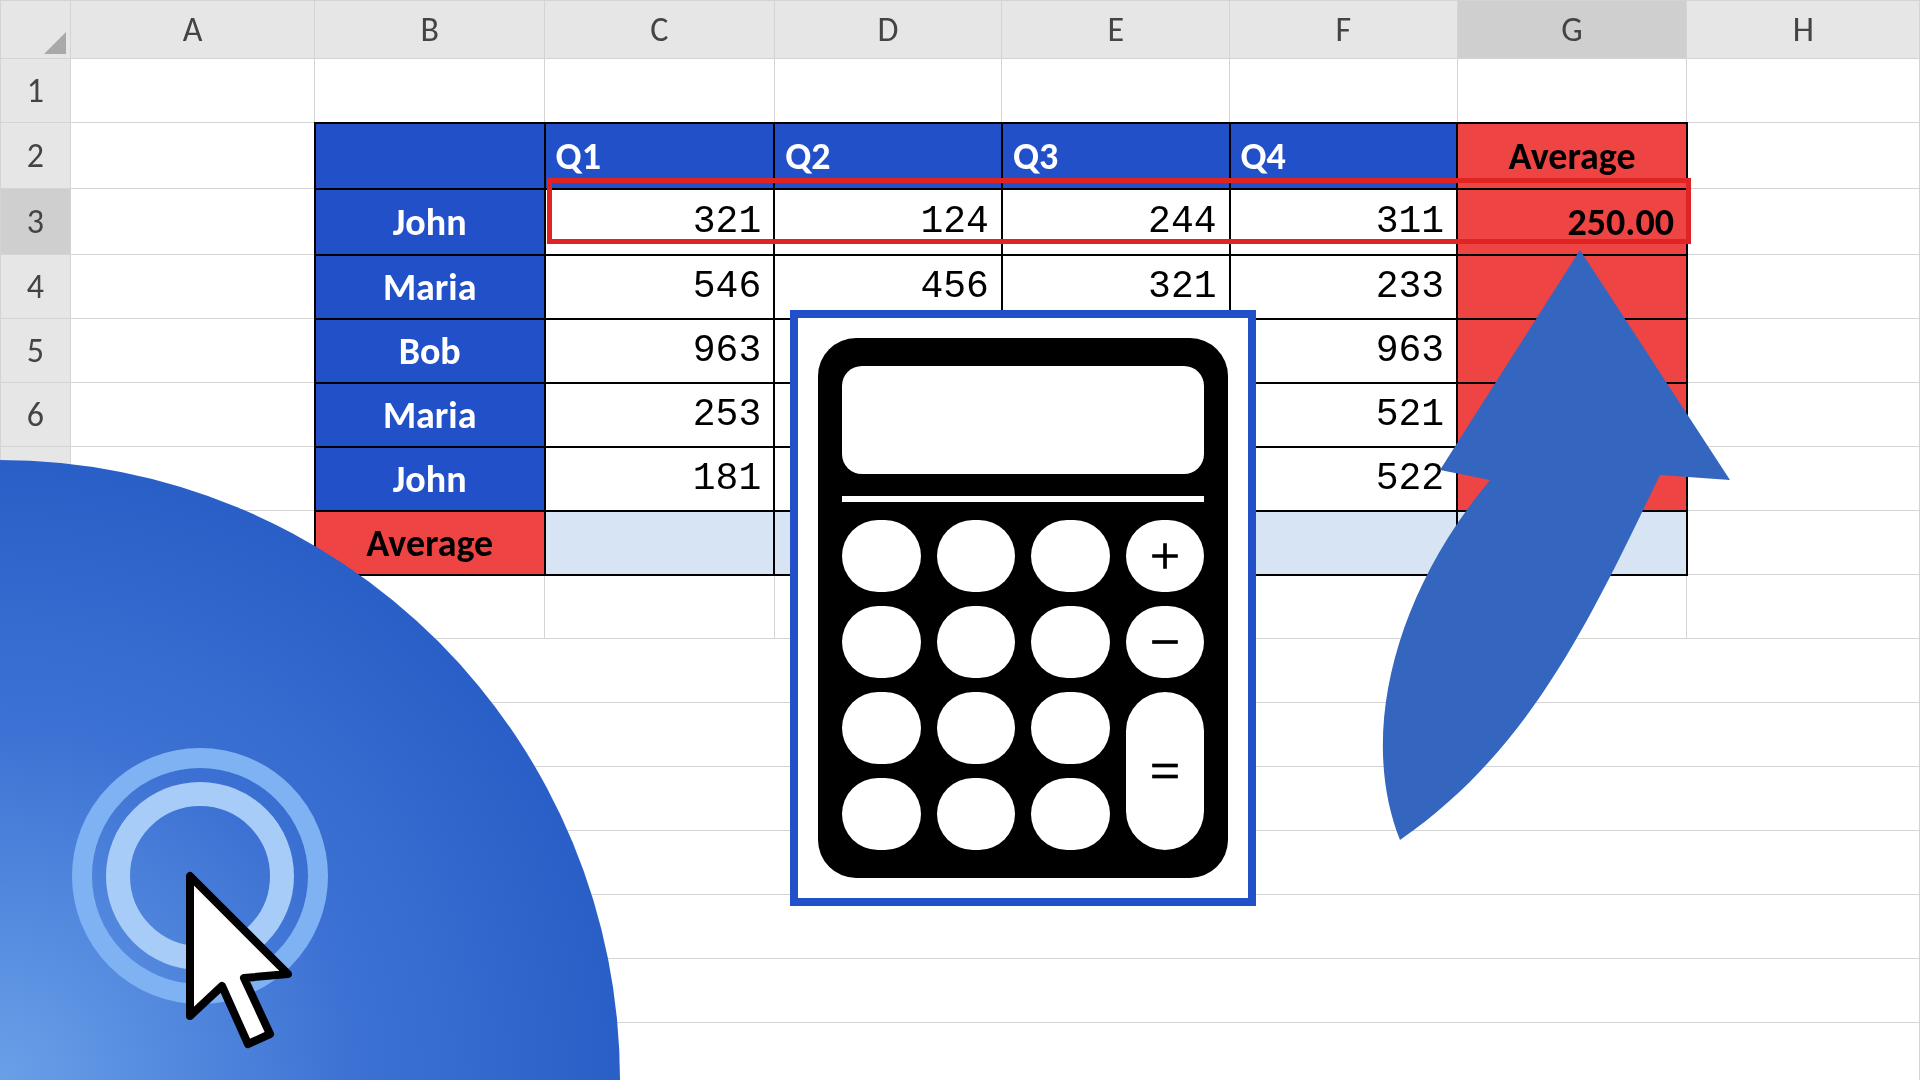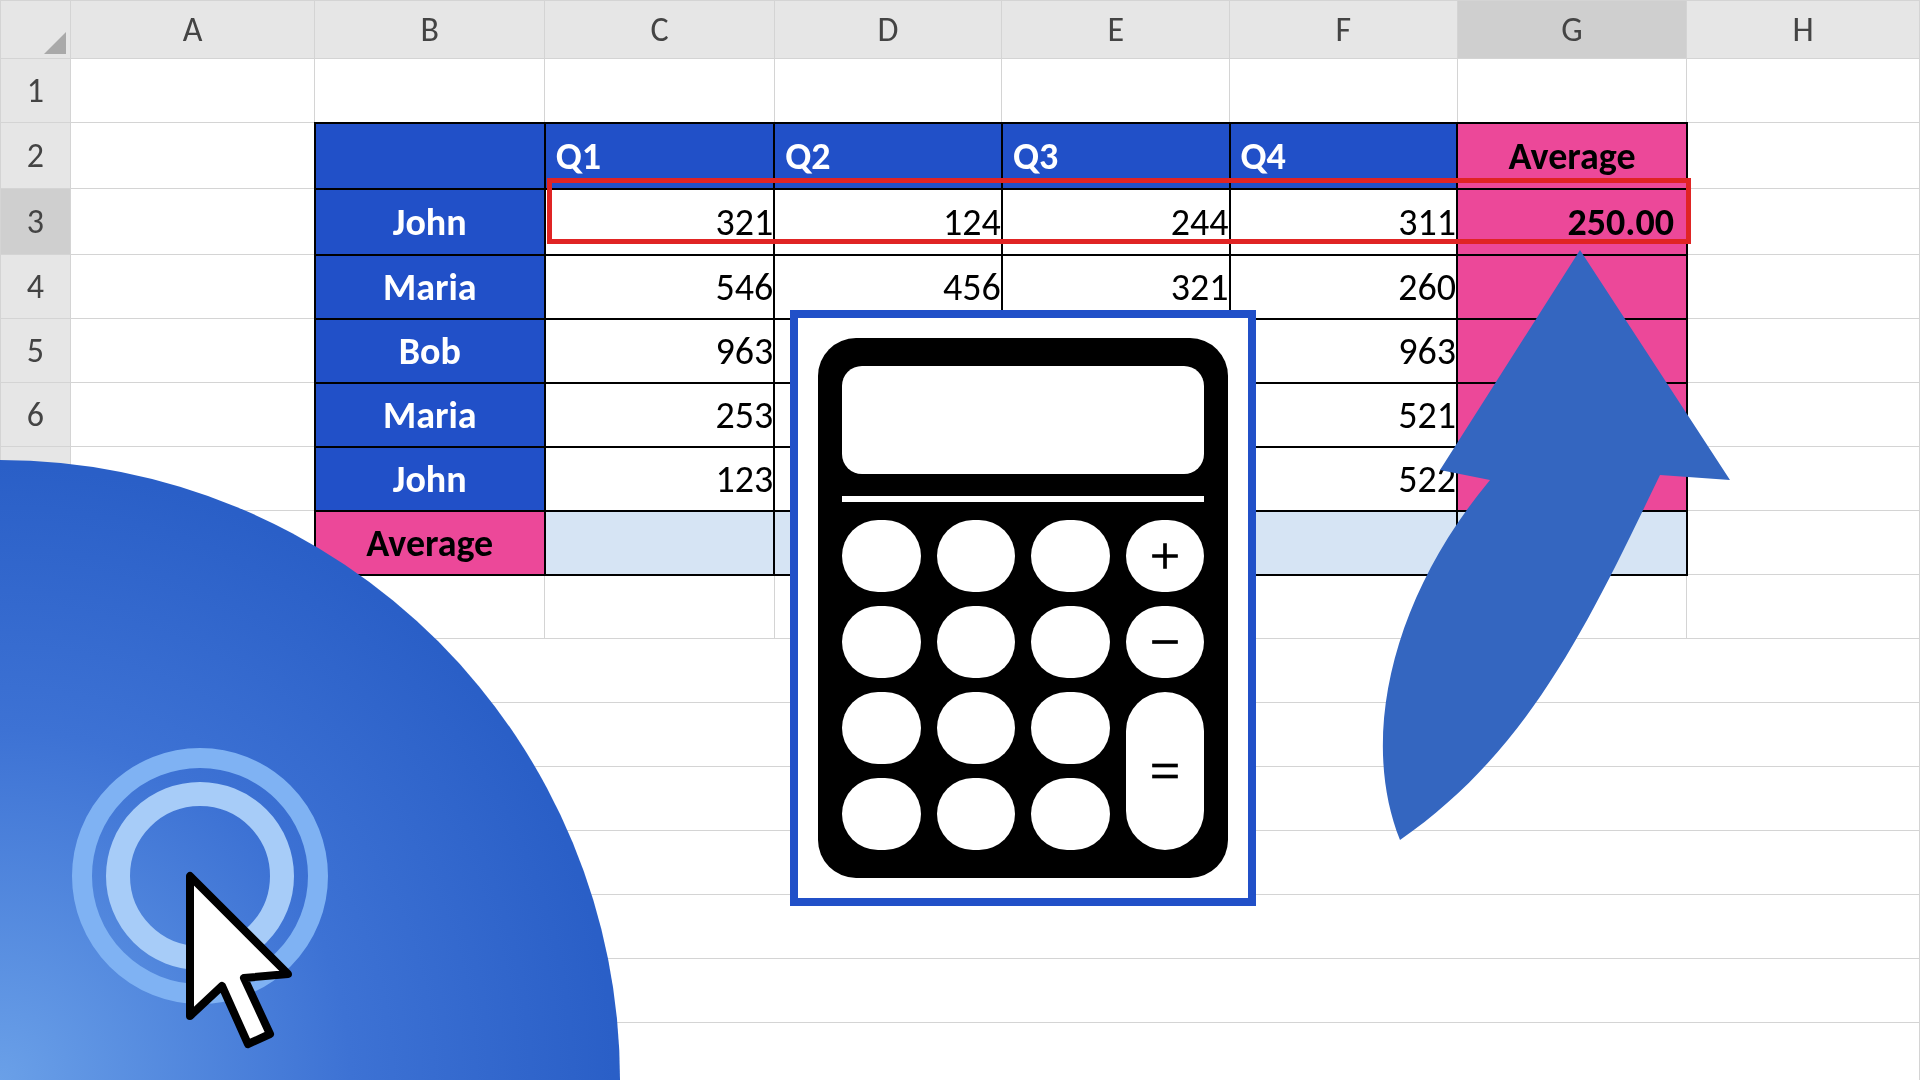--- a/index.html
+++ b/index.html
@@ -10,22 +10,22 @@
   .corner { width: 70px; height: 58px; background: #e6e6e6; position: relative; }
   .corner::after { content: ""; position: absolute; right: 4px; bottom: 4px; width: 0; height: 0; border-style: solid; border-width: 0 0 22px 22px; border-color: transparent transparent #a9a9a9 transparent; }
   .colhead { background: #e6e6e6; color: #444; font-size: 34px; text-align: center; height: 58px; font-weight: 400; }
   .rowhead { background: #e6e6e6; color: #444; font-size: 34px; text-align: center; width: 70px; font-weight: 400; }
   .colhead.sel { background: #cfcfcf; }
   .rowhead.sel { background: #cfcfcf; }
   .cell { background: #fff; font-size: 34px; padding: 0 10px; height: 64px; }
   
   .hdr { background: #2150c8; color: #fff; font-weight: bold; text-align: left; border: 2px solid #000 !important; font-size: 38px; }
   .side { background: #2150c8; color: #fff; font-weight: bold; text-align: center; border: 2px solid #000 !important; font-size: 38px; }
-  .dat { background: #fff; color: #000; text-align: right; border: 2px solid #000 !important; font-size: 38px; padding-right: 0; }
-  .avgcell { background: #ec4899; color: #000; font-weight: bold; text-align: center; border: 2px solid #000 !important; font-size: 38px; }
+  .dat { background: #fff; color: #000; text-align: right; border: 2px solid #000 !important; font-size: 38px; padding-right: 12px; font-family: Liberation Mono, monospace; }
+  .avgcell { background: #ef4444; color: #000; font-weight: bold; text-align: center; border: 2px solid #000 !important; font-size: 38px; }
   .avgval { font-weight: bold; text-align: right; padding-right: 12px; }
   .avgrow { background: #d6e4f4; border: 2px solid #000 !important; }
   
   .redbox { position: absolute; border: 5px solid #e02424; pointer-events: none; }
   
   .calc-frame { position: absolute; background: #fff; padding: 20px; border: 8px solid #2150c8; }
   .calc { width: 410px; height: 540px; background: #000; border-radius: 38px; padding: 28px 24px; display: flex; flex-direction: column; }
   .calc-screen { background: #fff; height: 108px; border-radius: 20px; }
   .calc-line { height: 6px; background: #fff; margin: 22px 0 18px 0; }
   .calc-keys { flex: 1; display: grid; grid-template-columns: repeat(4, 1fr); grid-template-rows: repeat(4, 1fr); gap: 14px 16px; }
@@ -91,21 +91,21 @@
   <td class="cell avgcell avgval">250.00</td>
   <td class="cell"></td>
 </tr>
 <tr style="height:64px">
   <th class="rowhead">4</th>
   <td class="cell"></td>
   <td class="cell side">Maria</td>
   <td class="cell dat">546</td>
   <td class="cell dat">456</td>
   <td class="cell dat">321</td>
-  <td class="cell dat">260</td>
+  <td class="cell dat">233</td>
   <td class="cell avgcell"></td>
   <td class="cell"></td>
 </tr>
 <tr style="height:64px">
   <th class="rowhead">5</th>
   <td class="cell"></td>
   <td class="cell side">Bob</td>
   <td class="cell dat">963</td>
   <td class="cell dat"></td>
   <td class="cell dat"></td>
@@ -121,21 +121,21 @@
   <td class="cell dat"></td>
   <td class="cell dat"></td>
   <td class="cell dat">521</td>
   <td class="cell avgcell"></td>
   <td class="cell"></td>
 </tr>
 <tr style="height:64px">
   <th class="rowhead">7</th>
   <td class="cell"></td>
   <td class="cell side">John</td>
-  <td class="cell dat">123</td>
+  <td class="cell dat">181</td>
   <td class="cell dat"></td>
   <td class="cell dat"></td>
   <td class="cell dat">522</td>
   <td class="cell avgcell"></td>
   <td class="cell"></td>
 </tr>
 <tr style="height:64px">
   <th class="rowhead">8</th>
   <td class="cell"></td>
   <td class="cell avgcell">Average</td>

